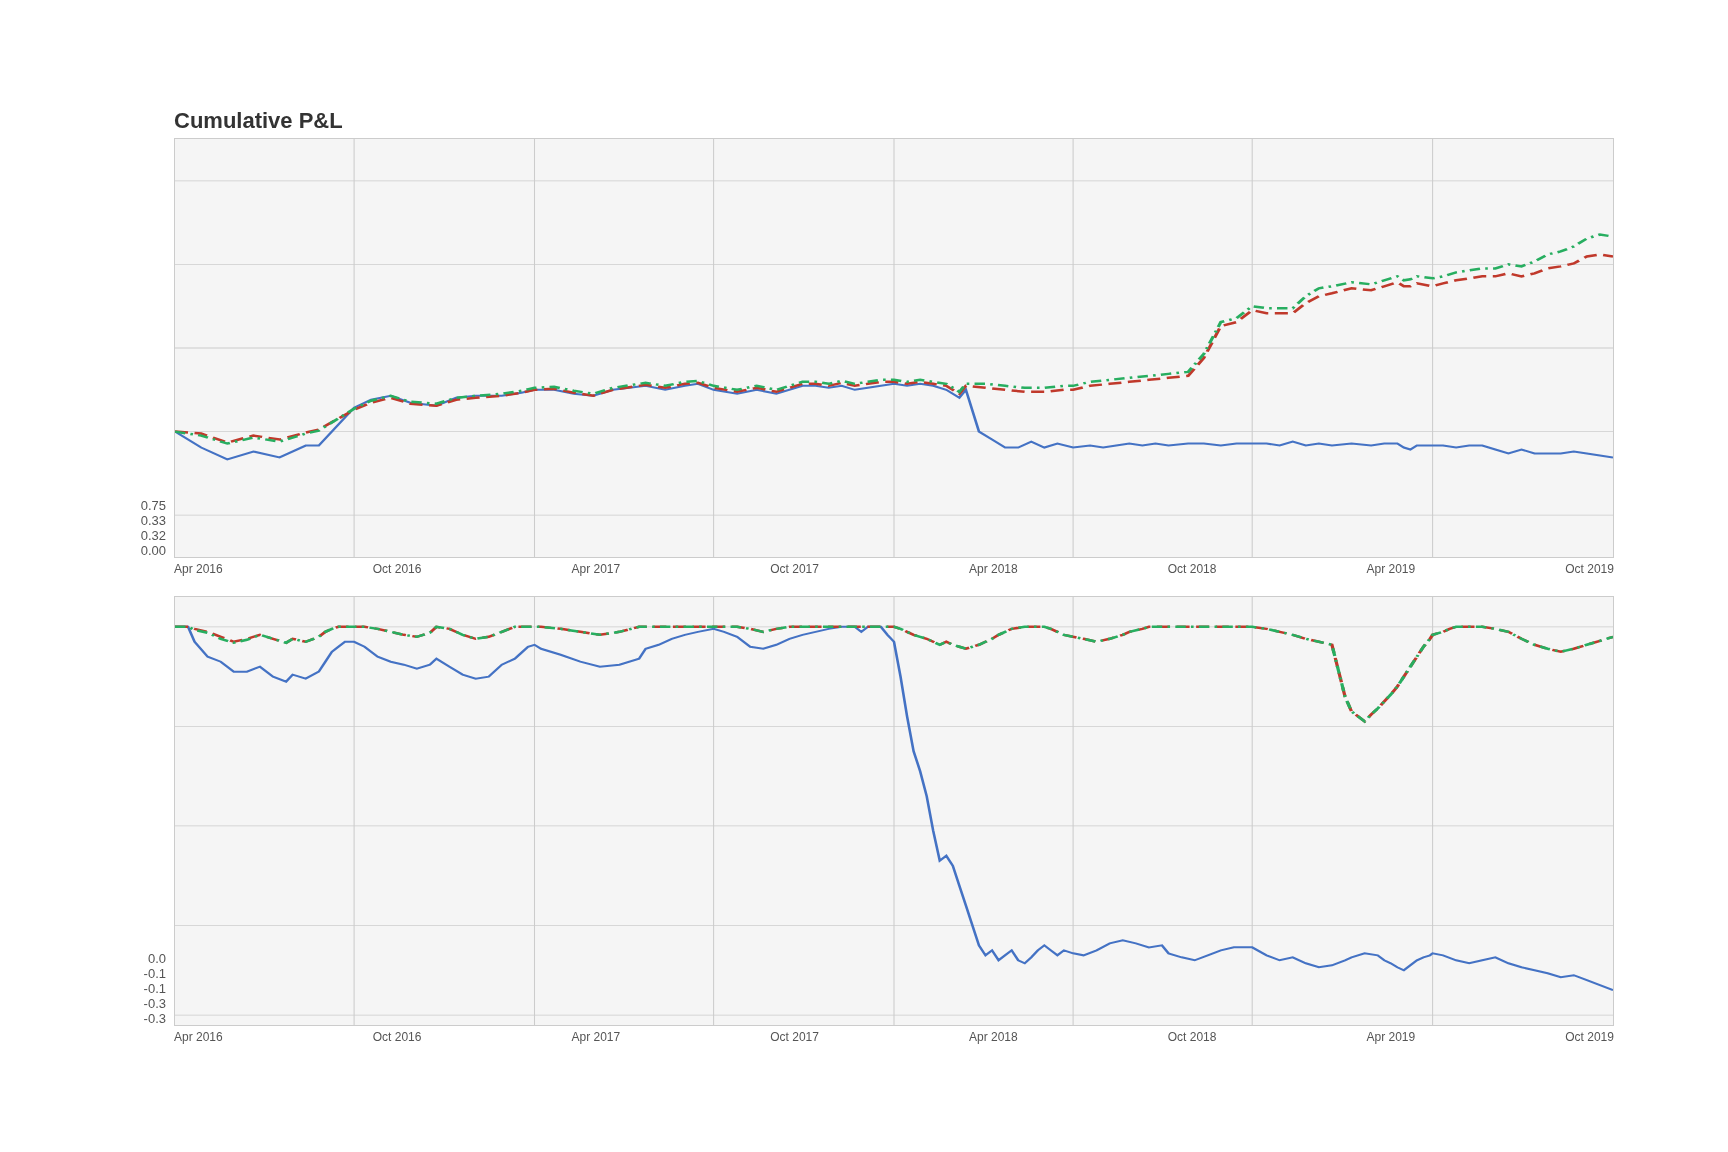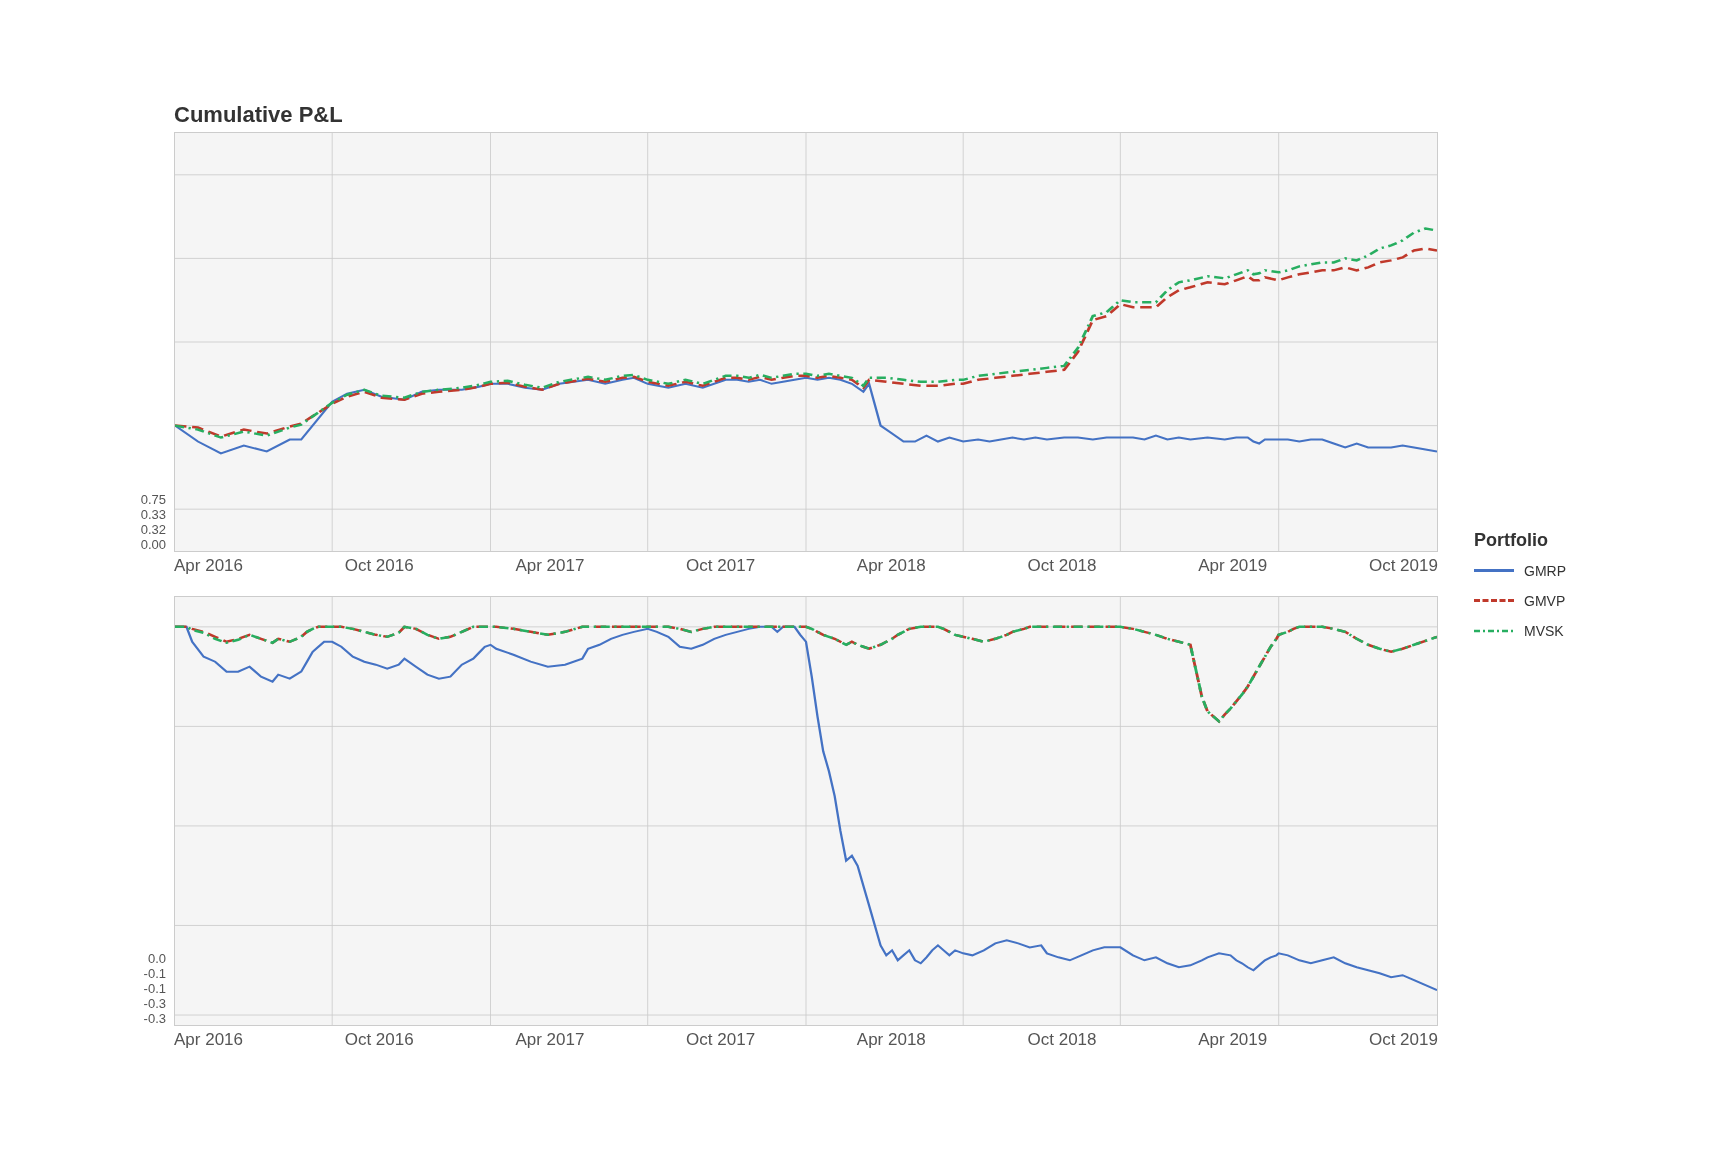--- a/index.html
+++ b/index.html
@@ -9,21 +9,21 @@
       width: 1728px;
       height: 1152px;
       display: flex;
       align-items: center;
       justify-content: center;
     }
     .chart-container {
       width: 1500px;
       display: flex;
       flex-direction: row;
-      gap: 16px;
+      gap: 0;
     }
     .charts-area {
       flex: 1;
       display: flex;
       flex-direction: column;
       gap: 20px;
     }
     .chart-wrapper {
       display: flex;
       flex-direction: column;
@@ -58,21 +58,21 @@
       border: 1px solid #ccc;
     }
     .x-axis-labels {
       display: flex;
       flex-direction: row;
       justify-content: space-between;
       padding-left: 60px;
       margin-top: 4px;
     }
     .x-label {
-      font-size: 17px;
+      font-size: 12px;
       color: #555;
       text-align: left;
     }
     .legend-area {
       width: 160px;
       display: flex;
       flex-direction: column;
       justify-content: center;
       padding-left: 20px;
       padding-top: 30px;
@@ -314,30 +314,13 @@
         <span class="x-label">Oct 2017</span>
         <span class="x-label">Apr 2018</span>
         <span class="x-label">Oct 2018</span>
         <span class="x-label">Apr 2019</span>
         <span class="x-label">Oct 2019</span>
       </div>
     </div>
 
   </div>
 
-  <div class="legend-area">
-    <div class="legend-title">Portfolio</div>
-    <div class="legend-item">
-      <div class="gmrp-line" style="width:40px; height:3px; background:#4472C4;"></div>
-      <span class="legend-label">GMRP</span>
-    </div>
-    <div class="legend-item">
-      <div style="width:40px; height:3px; border-top:3px dashed #C0392B;"></div>
-      <span class="legend-label">GMVP</span>
-    </div>
-    <div class="legend-item">
-      <svg width="40" height="6">
-        <line x1="0" y1="3" x2="40" y2="3" stroke="#27AE60" stroke-width="2.5" stroke-dasharray="6,3,2,3"></line>
-      </svg>
-      <span class="legend-label">MVSK</span>
-    </div>
-  </div>
 </div>
 
 </body></html>

